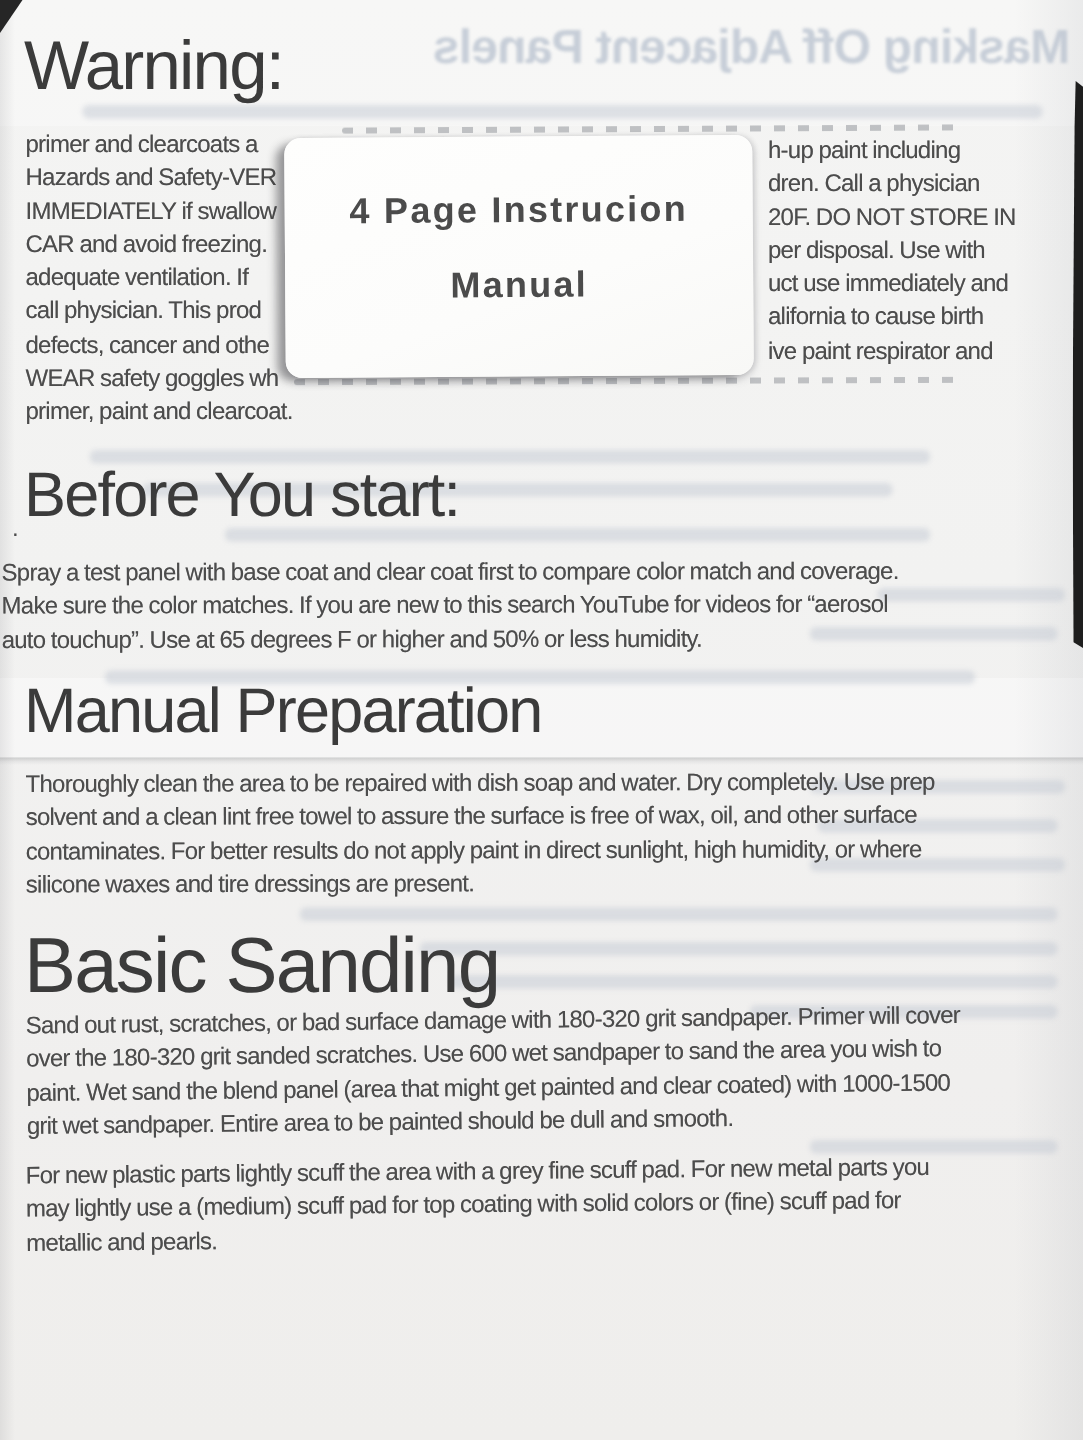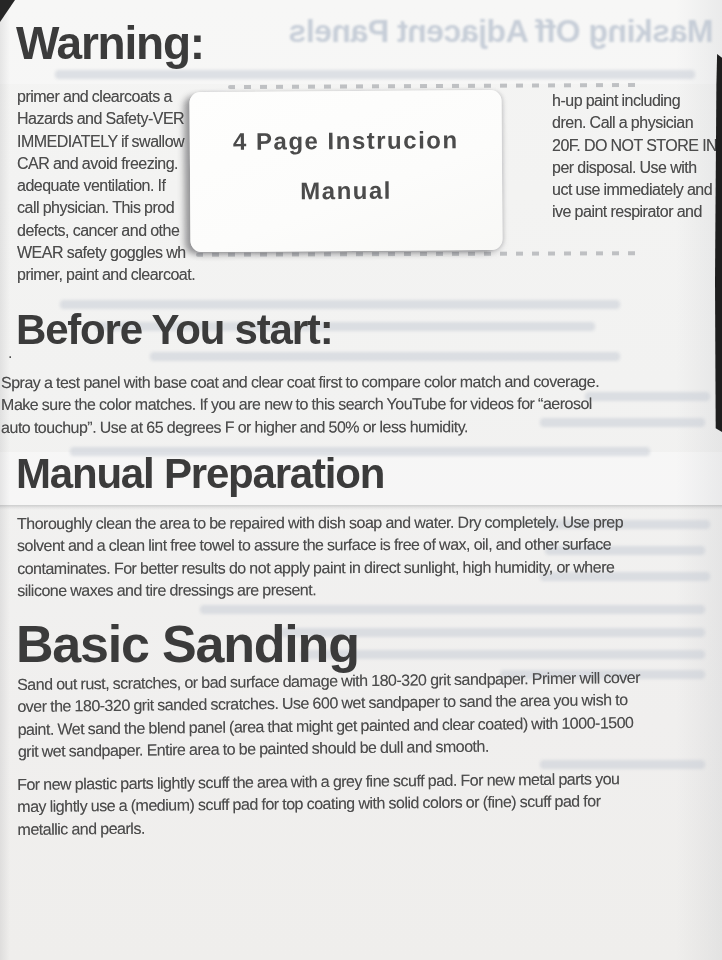--- a/index.html
+++ b/index.html
@@ -27,29 +27,29 @@
   
   .ghost-heading{
     position:absolute;top:13px;right:8px;z-index:1;
     font-size:32px;font-weight:700;letter-spacing:-0.5px;
     color:rgba(186,195,208,0.78);
     transform:scaleX(-1);filter:blur(1.1px);
     white-space:nowrap;
   }
   .ghost-bar{position:absolute;height:9px;border-radius:4px;background:rgba(195,202,212,0.50);filter:blur(1.6px);z-index:1;}
   
-  .h1{position:absolute;left:16px;font-weight:700;color:#3b3b3b;letter-spacing:-1.2px;white-space:nowrap;z-index:3;}
+  .h1{position:absolute;left:16px;font-weight:400;color:#3b3b3b;letter-spacing:-1.2px;white-space:nowrap;z-index:3;}
   .h1.warning{top:16px;font-size:46px;}
   .h1.before{top:306px;font-size:42px;}
   .h1.surface{top:450px;font-size:42px;}
   .h1.sanding{top:614px;font-size:52px;}
   
   .body-lines{position:absolute;z-index:3;font-size:16px;line-height:22.3px;letter-spacing:-0.5px;word-spacing:-0.3px;color:#4c4c4c;white-space:nowrap;text-shadow:0 0 0.4px rgba(95,95,95,0.55);}
   .warn-left{left:17px;top:86px;}
-  .warn-right{left:512px;top:90px;margin-left:40px;}
+  .warn-right{left:512px;top:90px;}
   .before-para{left:1px;top:372px;transform:rotate(-0.1deg);transform-origin:0 0;}
   .surface-para{left:17px;top:513px;transform:rotate(-0.15deg);transform-origin:0 0;}
   .sanding-para{left:17px;top:674px;transform:rotate(-0.65deg);transform-origin:0 0;}
   .final-para{left:17px;top:774px;transform:rotate(-0.55deg);transform-origin:0 0;}
   .stray-dot{position:absolute;left:8px;top:344px;font-size:16px;color:#4c4c4c;z-index:3;}
   
   .perf{position:absolute;height:4px;z-index:4;opacity:0.55;
     background:repeating-linear-gradient(90deg,rgba(130,134,140,0.85) 0 7px,rgba(130,134,140,0) 7px 16px);
     border-radius:2px;filter:blur(0.4px);}
   .perf.top{left:228px;top:84px;width:415px;transform:rotate(-0.3deg);}
@@ -108,20 +108,21 @@
     <div>WEAR safety goggles wh</div>
     <div>primer, paint and clearcoat.</div>
   </div>
 
   <div class="body-lines warn-right">
     <div>h-up paint including</div>
     <div>dren. Call a physician</div>
     <div>20F. DO NOT STORE IN</div>
     <div>per disposal. Use with</div>
     <div>uct use immediately and</div>
+    <div>alifornia to cause birth</div>
     <div>ive paint respirator and</div>
   </div>
 
   <div class="perf top"></div>
   <div class="perf bottom"></div>
   <div class="sticker">
     <div class="l1">4 Page Instrucion</div>
     <div class="l2">Manual</div>
   </div>
 

